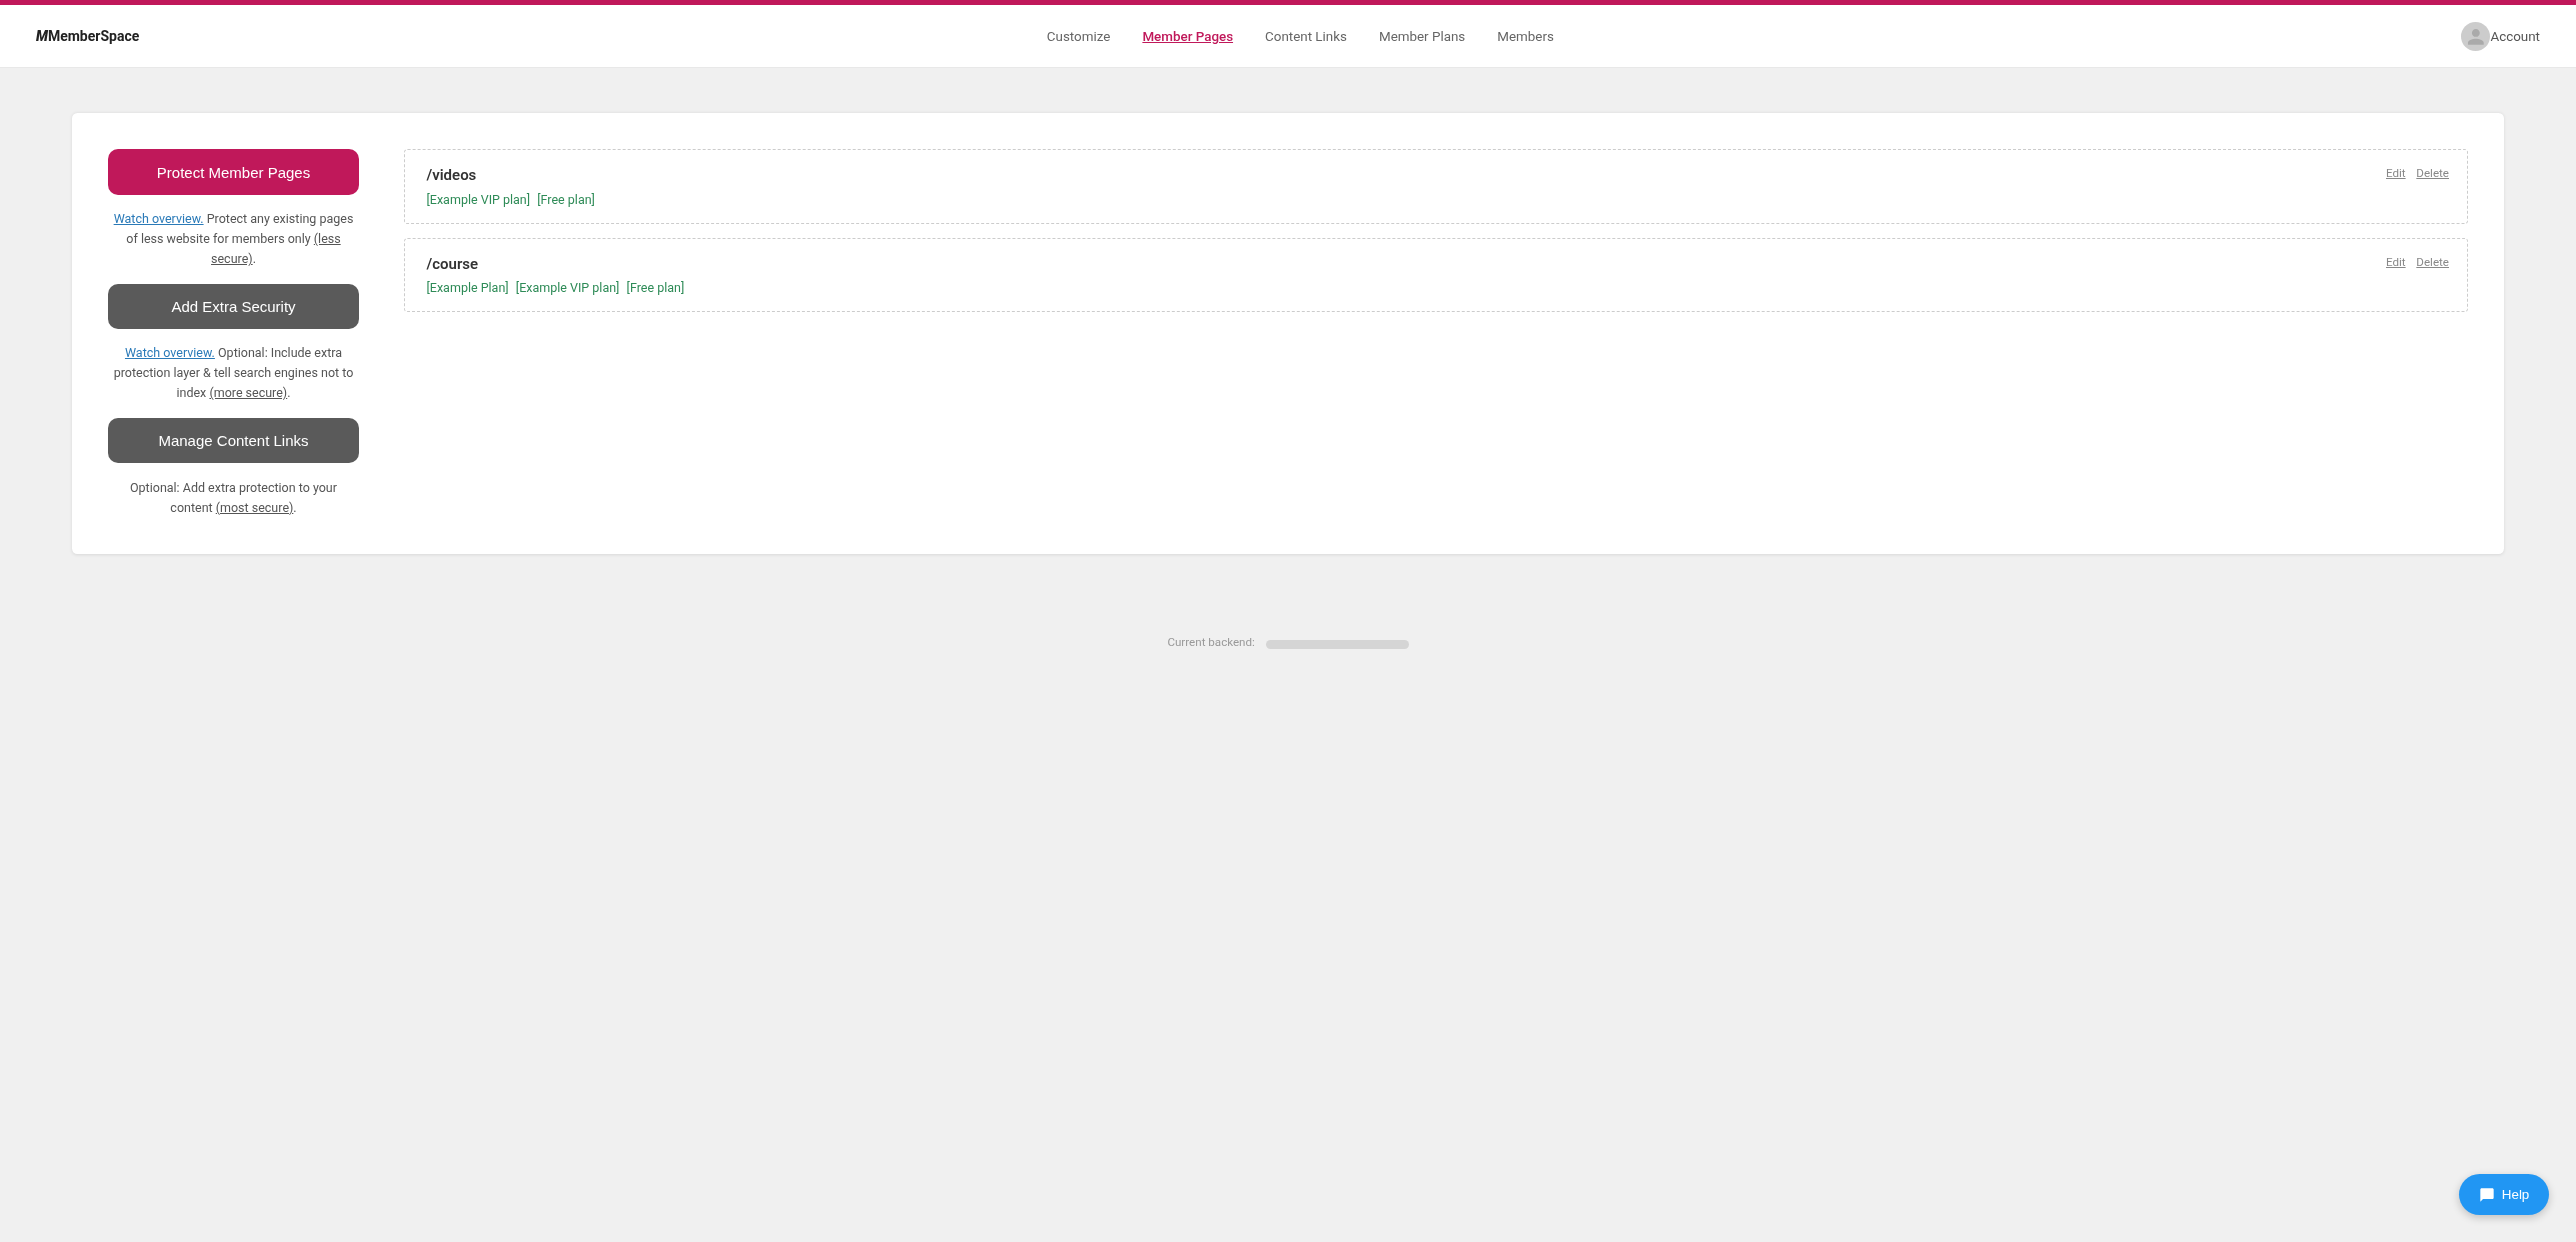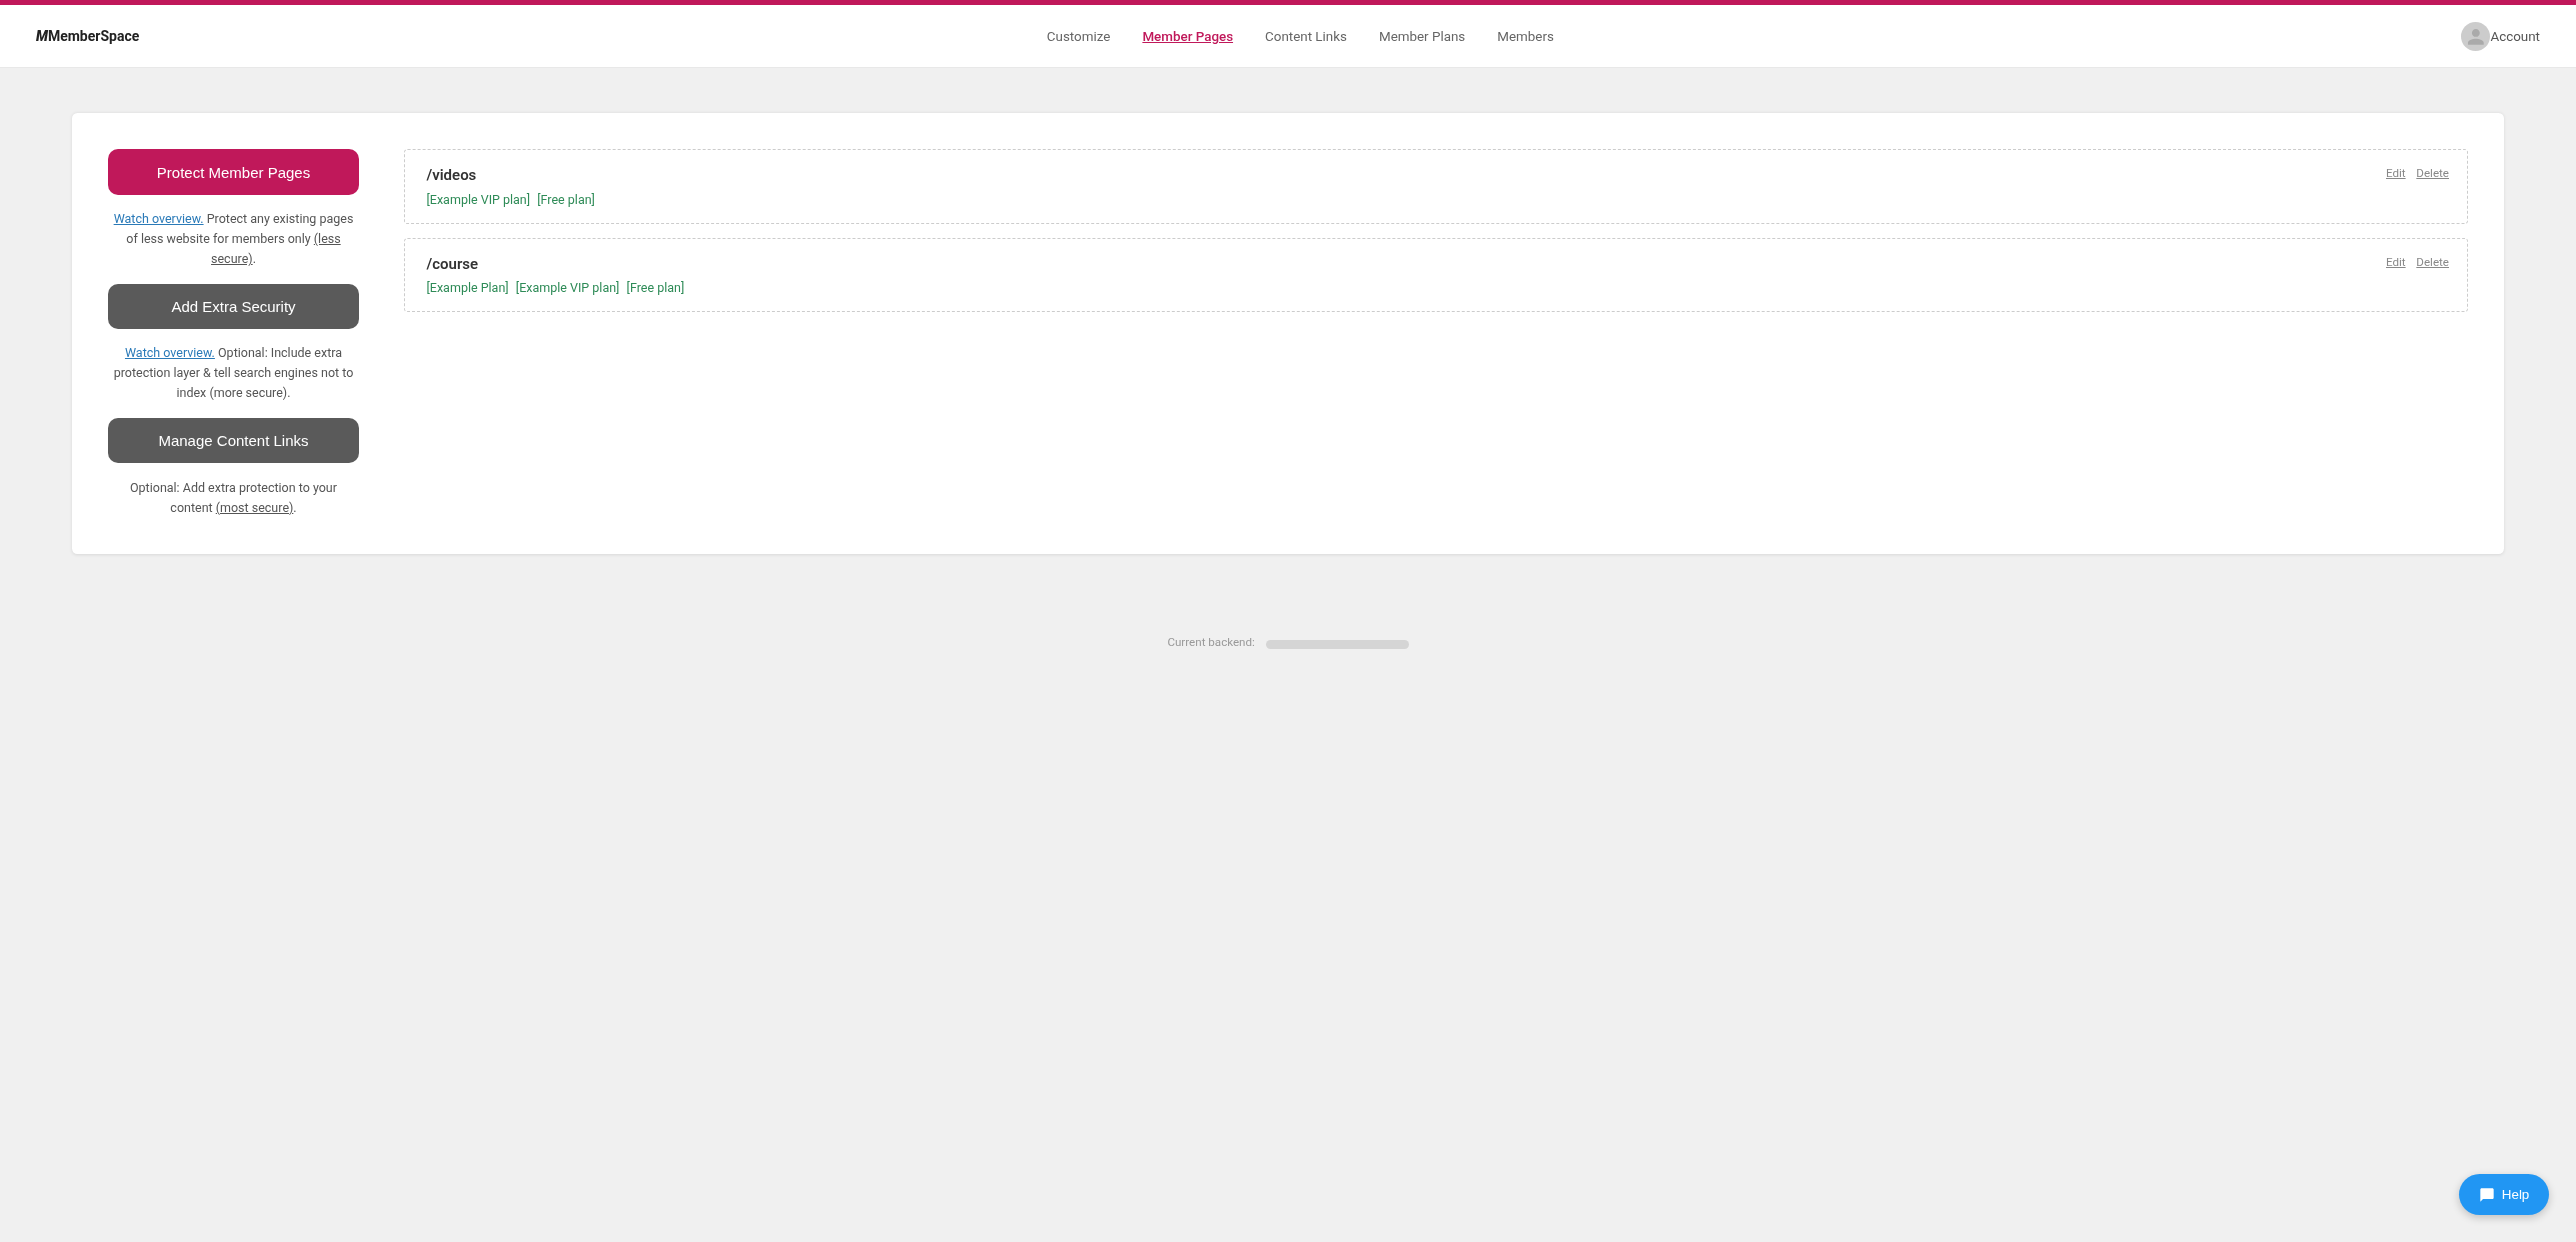--- a/index.html
+++ b/index.html
@@ -85,21 +85,21 @@
   <div class="card">
 
     <aside class="sidebar">
       <button class="sidebar-btn primary">Protect Member Pages</button>
       <p class="sidebar-description">
         <a href="#">Watch overview.</a><span> Protect any existing pages of less website for members only </span><span style="text-decoration:underline;">(less secure)</span><span>.</span>
       </p>
 
       <button class="sidebar-btn secondary">Add Extra Security</button>
       <p class="sidebar-description">
-        <a href="#">Watch overview.</a><span> Optional: Include extra protection layer &amp; tell search engines not to index </span><span style="">(more secure)</span><span>.</span>
+        <a href="#">Watch overview.</a><span> Optional: Include extra protection layer &amp; tell search engines not to index </span><span style="text-decoration:underline;">(more secure)</span><span>.</span>
       </p>
 
       <button class="sidebar-btn secondary">Manage Content Links</button>
       <p class="sidebar-description">
         <span>Optional: Add extra protection to your content </span><span style="text-decoration:underline;">(most secure)</span><span>.</span>
       </p>
     </aside>
 
     <section class="content">
 

